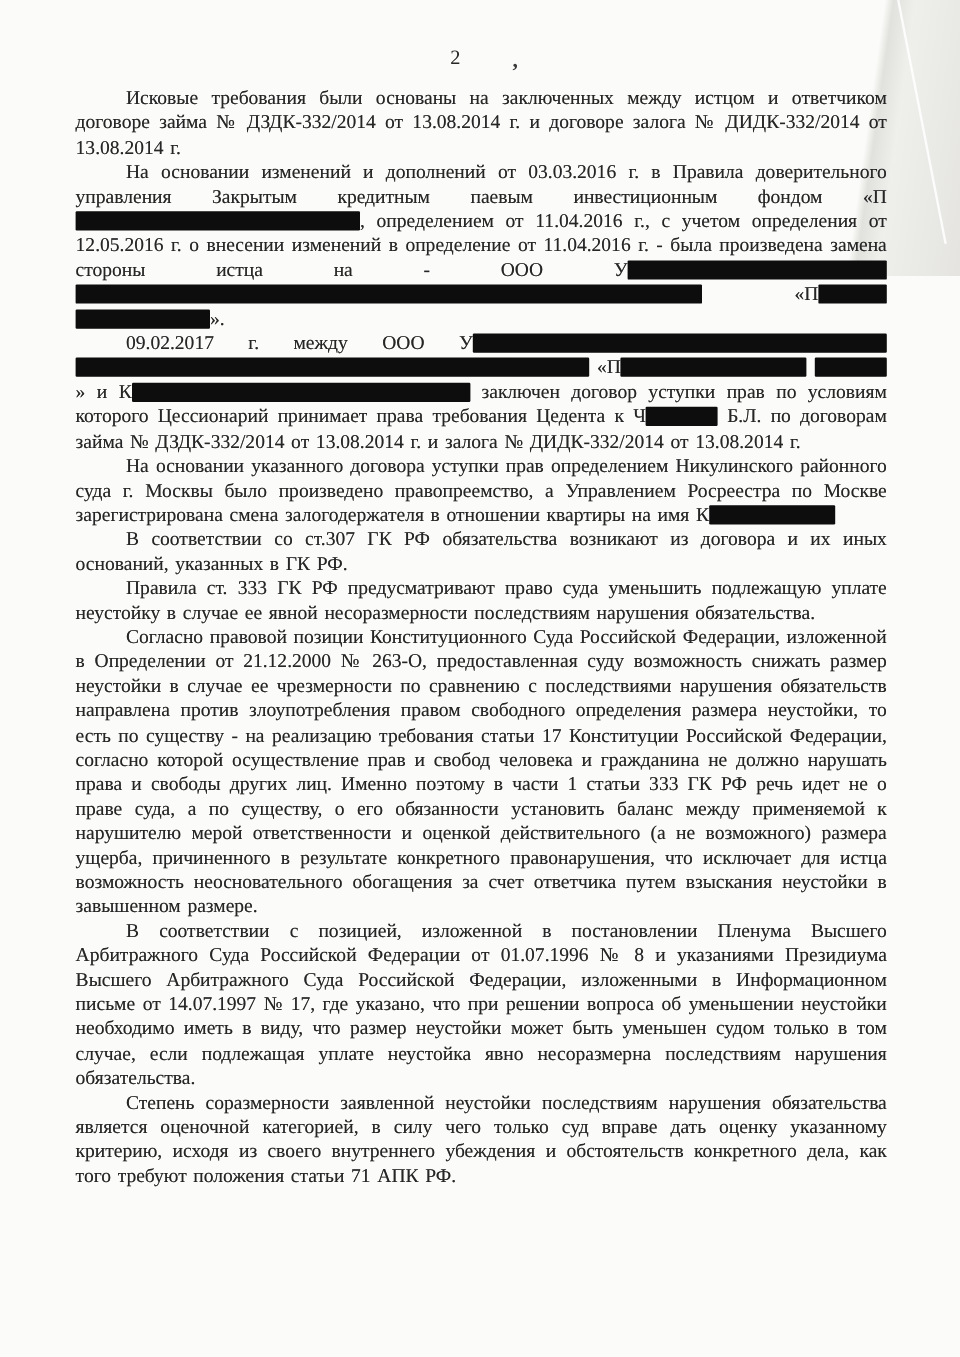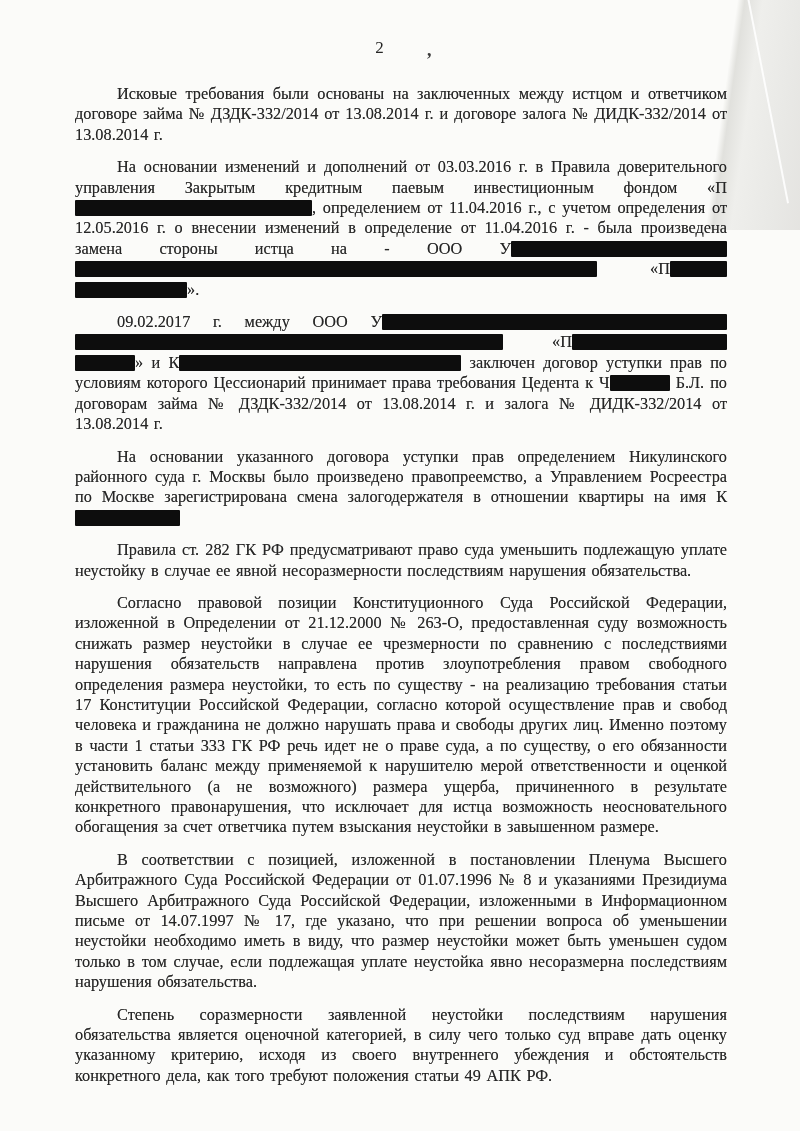--- a/index.html
+++ b/index.html
@@ -61,21 +61,21 @@
     font-size: 18px;
     font-weight: bold;
     color: #3a3a3a;
   }
   .content {
     position: absolute;
     left: 63px; top: 72px;
     width: 676px;
   }
   .para {
-    margin: 12px;
+    margin: 0;
     text-align: justify;
     text-indent: 42px;
     font-size: 16.3px;
     line-height: 20.4px;
     word-spacing: 1.5px;
     text-shadow: 0 0 0.5px rgba(45,45,45,0.55);
   }
   .redact {
     display: inline-block;
     height: 16px;
@@ -94,18 +94,19 @@
   <div class="pagenum-row">
     <div class="pagenum">2</div>
     <div class="pagemark">,</div>
   </div>
 
   <div class="content" id="doc-body">
       <p class="para"><span>Исковые требования были основаны на заключенных между истцом и ответчиком договоре займа № ДЗДК-332/2014 от 13.08.2014 г. и договоре залога № ДИДК-332/2014 от 13.08.2014 г.</span></p>
       <p class="para"><span>На основании изменений и дополнений от 03.03.2016 г. в Правила доверительного управления Закрытым кредитным паевым инвестиционным фондом «П</span><span class="redact" style="width: 237px;"></span><span>, определением от 11.04.2016 г., с учетом определения от 12.05.2016 г. о внесении изменений в определение от 11.04.2016 г. - была произведена замена стороны истца на - ООО У</span><span class="redact" style="width: 216px;"></span><span> </span><span class="redact" style="width: 522px;"></span><span> «П</span><span class="redact" style="width: 57px;"></span><span> </span><span class="redact" style="width: 112px;"></span><span>».</span></p>
       <p class="para"><span>09.02.2017 г. между ООО У</span><span class="redact" style="width: 345px;"></span><span> </span><span class="redact" style="width: 428px;"></span><span> «П</span><span class="redact" style="width: 155px;"></span><span> </span><span class="redact" style="width: 60px;"></span><span>» и К</span><span class="redact" style="width: 282px;"></span><span> заключен договор уступки прав по условиям которого Цессионарий принимает права требования Цедента к Ч</span><span class="redact" style="width: 60px;"></span><span> Б.Л. по договорам займа № ДЗДК-332/2014 от 13.08.2014 г. и залога № ДИДК-332/2014 от 13.08.2014 г.</span></p>
       <p class="para"><span>На основании указанного договора уступки прав определением Никулинского районного суда г. Москвы было произведено правопреемство, а Управлением Росреестра по Москве зарегистрирована смена залогодержателя в отношении квартиры на имя К</span><span class="redact" style="width: 105px;"></span></p>
-      <p class="para"><span>Правила ст. 282 ГК РФ предусматривают право суда уменьшить подлежащую уплате неустойку в случае ее явной несоразмерности последствиям нарушения обязательства.</span></p>
+      <p class="para"><span>В соответствии со ст.307 ГК РФ обязательства возникают из договора и их иных оснований, указанных в ГК РФ.</span></p>
+      <p class="para"><span>Правила ст. 333 ГК РФ предусматривают право суда уменьшить подлежащую уплате неустойку в случае ее явной несоразмерности последствиям нарушения обязательства.</span></p>
       <p class="para"><span>Согласно правовой позиции Конституционного Суда Российской Федерации, изложенной в Определении от 21.12.2000 № 263-О, предоставленная суду возможность снижать размер неустойки в случае ее чрезмерности по сравнению с последствиями нарушения обязательств направлена против злоупотребления правом свободного определения размера неустойки, то есть по существу - на реализацию требования статьи 17 Конституции Российской Федерации, согласно которой осуществление прав и свобод человека и гражданина не должно нарушать права и свободы других лиц. Именно поэтому в части 1 статьи 333 ГК РФ речь идет не о праве суда, а по существу, о его обязанности установить баланс между применяемой к нарушителю мерой ответственности и оценкой действительного (а не возможного) размера ущерба, причиненного в результате конкретного правонарушения, что исключает для истца возможность неосновательного обогащения за счет ответчика путем взыскания неустойки в завышенном размере.</span></p>
       <p class="para"><span>В соответствии с позицией, изложенной в постановлении Пленума Высшего Арбитражного Суда Российской Федерации от 01.07.1996 № 8 и указаниями Президиума Высшего Арбитражного Суда Российской Федерации, изложенными в Информационном письме от 14.07.1997 № 17, где указано, что при решении вопроса об уменьшении неустойки необходимо иметь в виду, что размер неустойки может быть уменьшен судом только в том случае, если подлежащая уплате неустойка явно несоразмерна последствиям нарушения обязательства.</span></p>
-      <p class="para"><span>Степень соразмерности заявленной неустойки последствиям нарушения обязательства является оценочной категорией, в силу чего только суд вправе дать оценку указанному критерию, исходя из своего внутреннего убеждения и обстоятельств конкретного дела, как того требуют положения статьи 49 АПК РФ.</span></p>
+      <p class="para"><span>Степень соразмерности заявленной неустойки последствиям нарушения обязательства является оценочной категорией, в силу чего только суд вправе дать оценку указанному критерию, исходя из своего внутреннего убеждения и обстоятельств конкретного дела, как того требуют положения статьи 71 АПК РФ.</span></p>
     </div>
 </div>
 
 </body></html>

